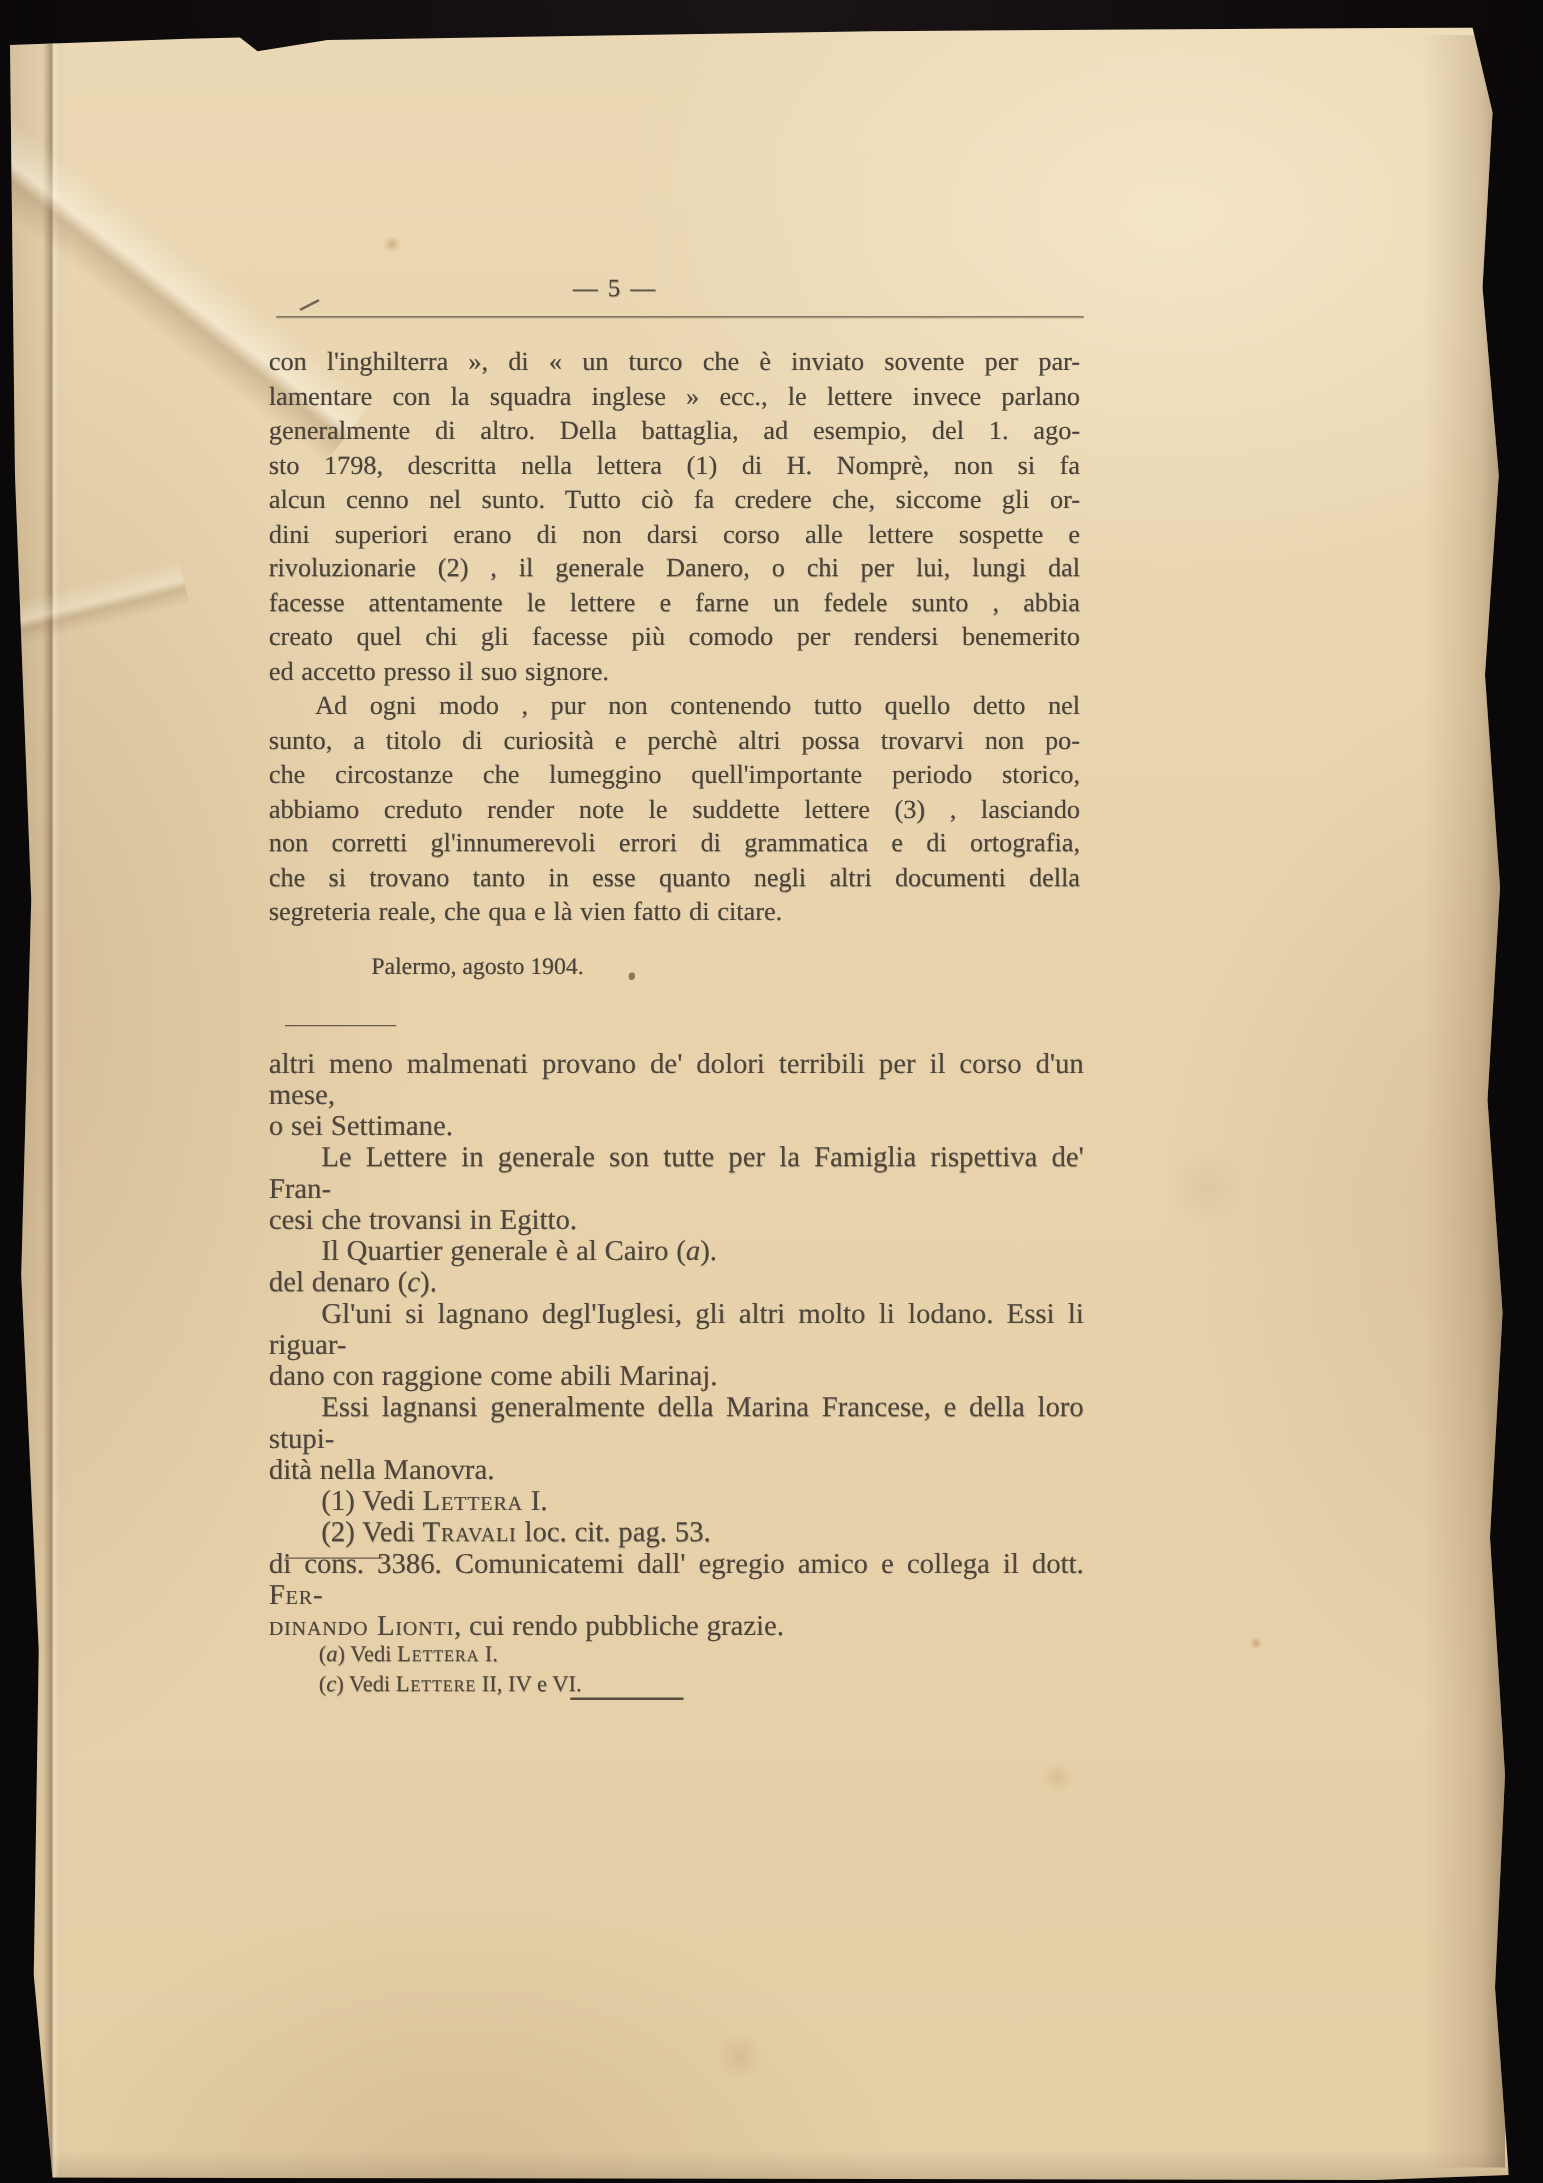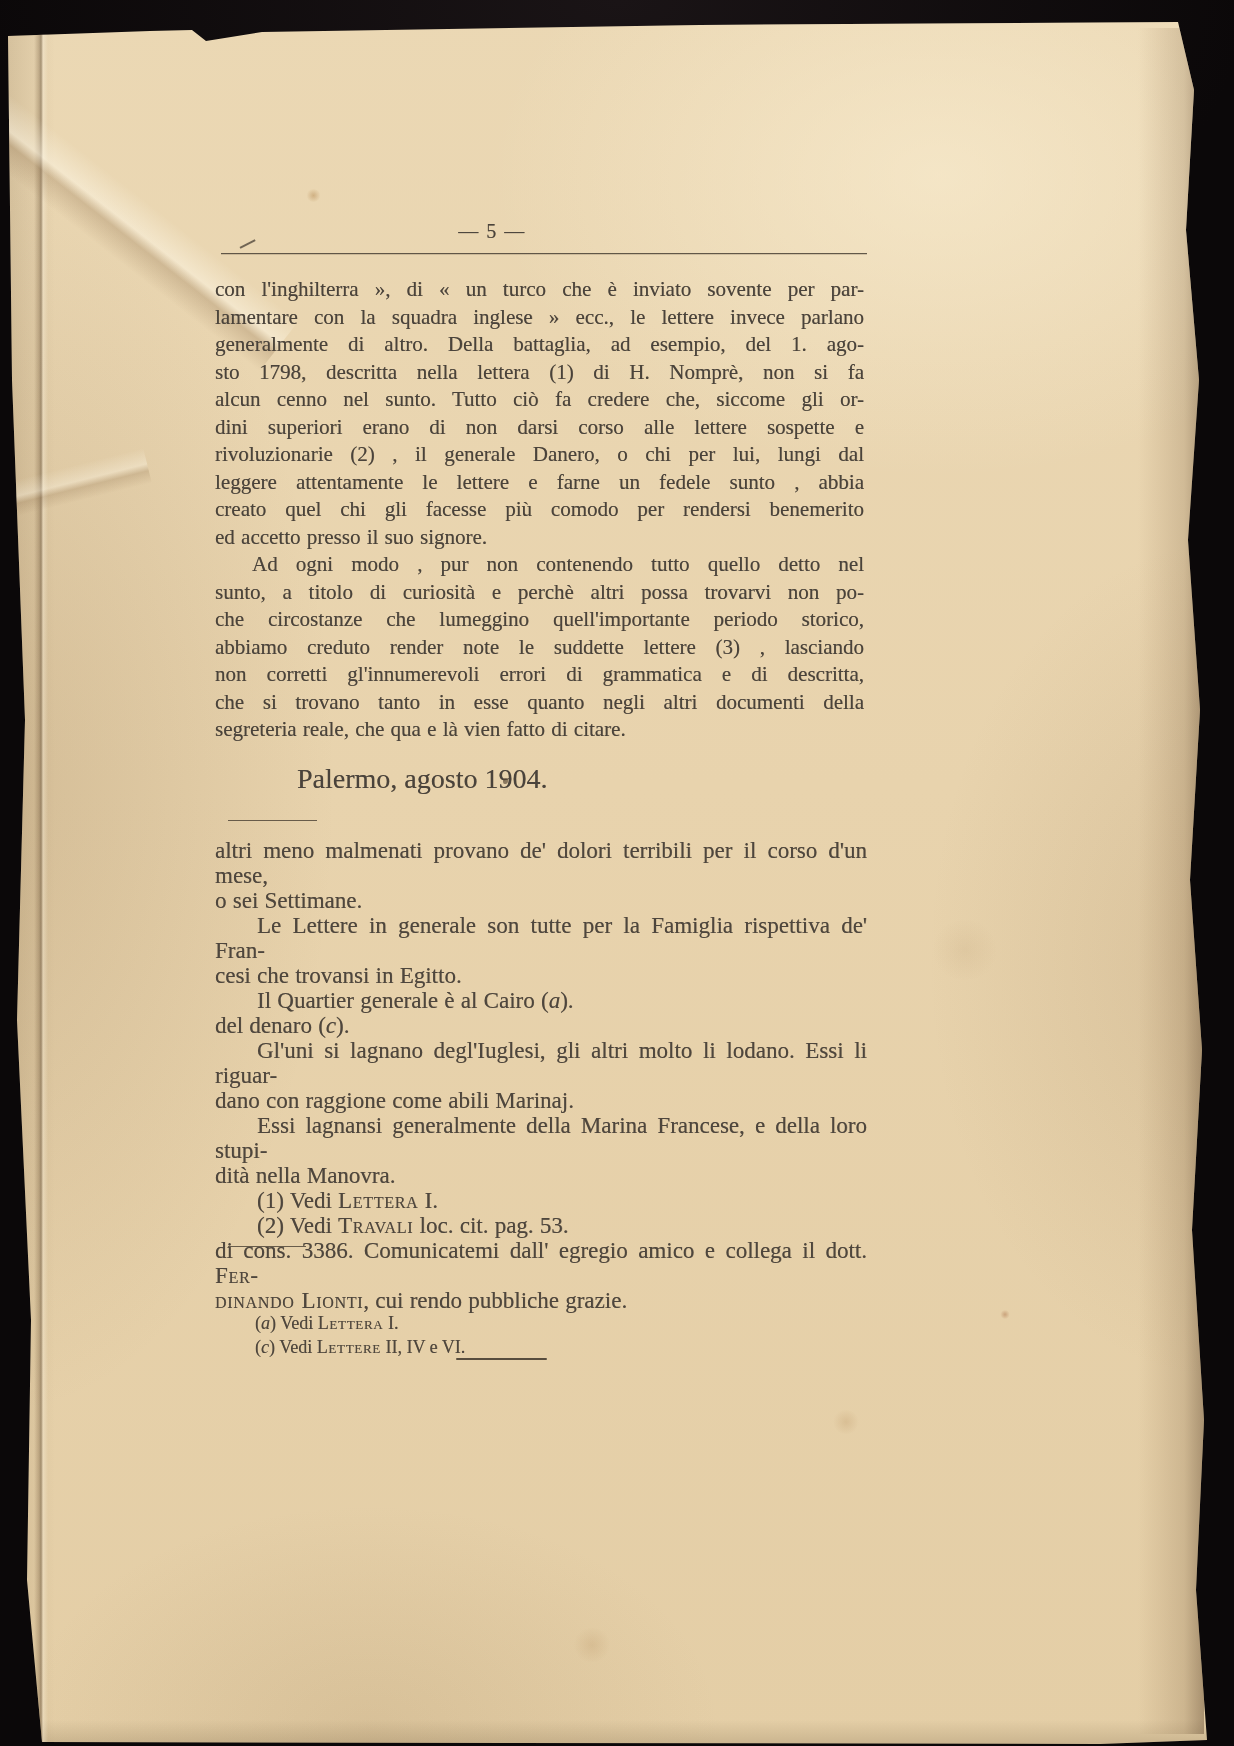--- a/index.html
+++ b/index.html
@@ -48,21 +48,21 @@
       background:rgba(72,63,52,.85);box-shadow:0 1px 0 rgba(110,95,75,.25);}
   .rule-tick{position:absolute;top:243px;left:24px;width:17px;height:1.5px;
       background:rgba(72,63,52,.75);transform:rotate(-27deg);}
   .mainflow{position:absolute;top:276px;left:0;right:3px;font-size:21px;line-height:27.5px;word-spacing:1px;}
   .tline{white-space:nowrap;}
   .tline.just{text-align:justify;text-align-last:justify;white-space:normal;}
   .tline.ind{text-indent:37px;}
   .fnblock .tline.ind{text-indent:42px;}
   .it{font-style:italic;}
   .sc{font-variant:small-caps;letter-spacing:.7px;}
-  .dateline{position:absolute;top:763px;left:82px;font-size:28px;text-align:right;}
+  .dateline{position:absolute;top:763px;left:82px;font-size:19px;text-align:right;}
   .speck{position:absolute;left:288px;top:778px;width:5px;height:6px;border-radius:50% 50% 60% 40%;
       background:rgba(88,70,52,.65);}
   .fnrule{background:rgba(72,62,50,.8);height:1px;position:absolute;}
   .r1{top:820px;left:13px;width:89px;}
   .r2{top:1246px;left:13px;width:78px;}
   .fnblock{position:absolute;top:838px;left:0;right:0;font-size:23px;line-height:25px;
       color:#4e463d;word-spacing:.5px;}
   .subfnblock{position:absolute;top:1312px;left:40px;right:0;font-size:18px;line-height:23.5px;
       color:#4e463d;}
   .bottomrule{position:absolute;top:1358px;left:241px;width:91px;height:2px;
@@ -90,30 +90,30 @@
 
       <div class="mainflow">
         <div>
             <div class="tline just"><span class="rg">con l'inghilterra », di « un turco che è inviato sovente per par-</span></div>
             <div class="tline just"><span class="rg">lamentare con la squadra inglese » ecc., le lettere invece parlano</span></div>
             <div class="tline just"><span class="rg">generalmente di altro. Della battaglia, ad esempio, del 1. ago-</span></div>
             <div class="tline just"><span class="rg">sto 1798, descritta nella lettera (1) di H. Nomprè, non si fa</span></div>
             <div class="tline just"><span class="rg">alcun cenno nel sunto. Tutto ciò fa credere che, siccome gli or-</span></div>
             <div class="tline just"><span class="rg">dini superiori erano di non darsi corso alle lettere sospette e</span></div>
             <div class="tline just"><span class="rg">rivoluzionarie (2) , il generale Danero, o chi per lui, lungi dal</span></div>
-            <div class="tline just"><span class="rg">leggere attentamente le lettere e farne un fedele sunto , abbia</span></div>
+            <div class="tline just"><span class="rg">facesse attentamente le lettere e farne un fedele sunto , abbia</span></div>
             <div class="tline just"><span class="rg">creato quel chi gli facesse più comodo per rendersi benemerito</span></div>
             <div class="tline"><span class="rg">ed accetto presso il suo signore.</span></div>
           </div>
         <div>
             <div class="tline just ind"><span class="rg">Ad ogni modo , pur non contenendo tutto quello detto nel</span></div>
             <div class="tline just"><span class="rg">sunto, a titolo di curiosità e perchè altri possa trovarvi non po-</span></div>
             <div class="tline just"><span class="rg">che circostanze che lumeggino quell'importante periodo storico,</span></div>
             <div class="tline just"><span class="rg">abbiamo creduto render note le suddette lettere (3) , lasciando</span></div>
-            <div class="tline just"><span class="rg">non corretti gl'innumerevoli errori di grammatica e di descritta,</span></div>
+            <div class="tline just"><span class="rg">non corretti gl'innumerevoli errori di grammatica e di ortografia,</span></div>
             <div class="tline just"><span class="rg">che si trovano tanto in esse quanto negli altri documenti della</span></div>
             <div class="tline"><span class="rg">segreteria reale, che qua e là vien fatto di citare.</span></div>
           </div>
       </div>
 
       <div class="dateline">Palermo, agosto 1904.</div>
       <div class="speck"></div>
 
       <div class="fnrule r1"></div>
       <div class="fnblock">

